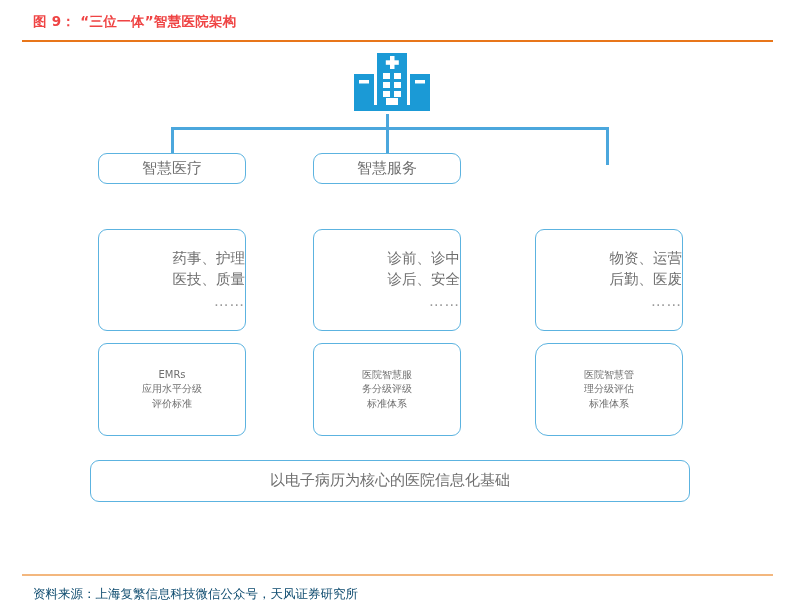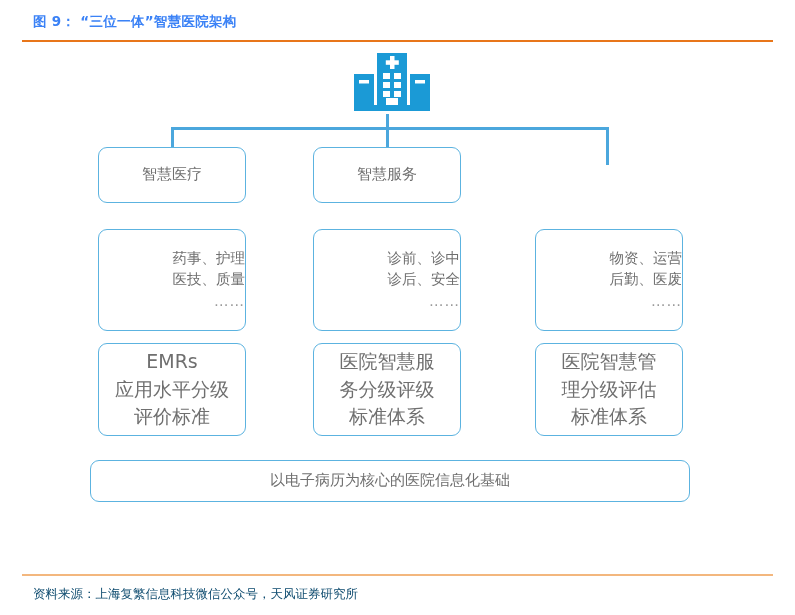--- a/index.html
+++ b/index.html
@@ -22,21 +22,21 @@
     left: 0; top: 0;
     width: 795px;
     height: 42px;
   }
   .fig-title {
     position: absolute;
     left: 33px;
     top: 13px;
     font-size: 13.5px;
     font-weight: bold;
-    color: #3b82f6;
+    color: #ef4444;
     letter-spacing: 0.3px;
     white-space: nowrap;
   }
   .rule-top {
     position: absolute;
     left: 22px;
     top: 40px;
     width: 751px;
     height: 2px;
     background: #e8761a;
@@ -100,36 +100,36 @@
     color: #6f6f6f;
     text-align: center;
   }
   .node .line {
     display: block;
     line-height: 1.45;
     white-space: nowrap;
   }
 
   
-  .row1 { height: 56px; top: 105px; font-size: 15px; }
+  .row1 { height: 31px; top: 111px; font-size: 15px; }
   .col1 { left: 98px;  width: 148px; }
   .col2 { left: 313px; width: 148px; }
   .col3 { left: 535px; width: 148px; }
 
   
   .row2 { height: 102px; top: 187px; font-size: 14.5px; align-items: flex-end; }
   .r2c1 { left: 98px;  width: 148px; }
   .r2c2 { left: 313px; width: 148px; }
   .r2c3 { left: 535px; width: 148px; }
 
   
-  .row3 { height: 93px; top: 301px; font-size: 19px; }
+  .row3 { height: 93px; top: 301px; font-size: 10px; }
   .r3c1 { left: 98px;  width: 148px; }
   .r3c2 { left: 313px; width: 148px; }
-  .r3c3 { left: 535px; width: 148px; }
+  .r3c3 { left: 535px; width: 148px; border-radius: 13px; }
 
   
   .bar {
     position: absolute;
     left: 90px;
     width: 600px;
     height: 42px;
     font-size: 15px;
   }
   .bar-1 { top: 418px; }

